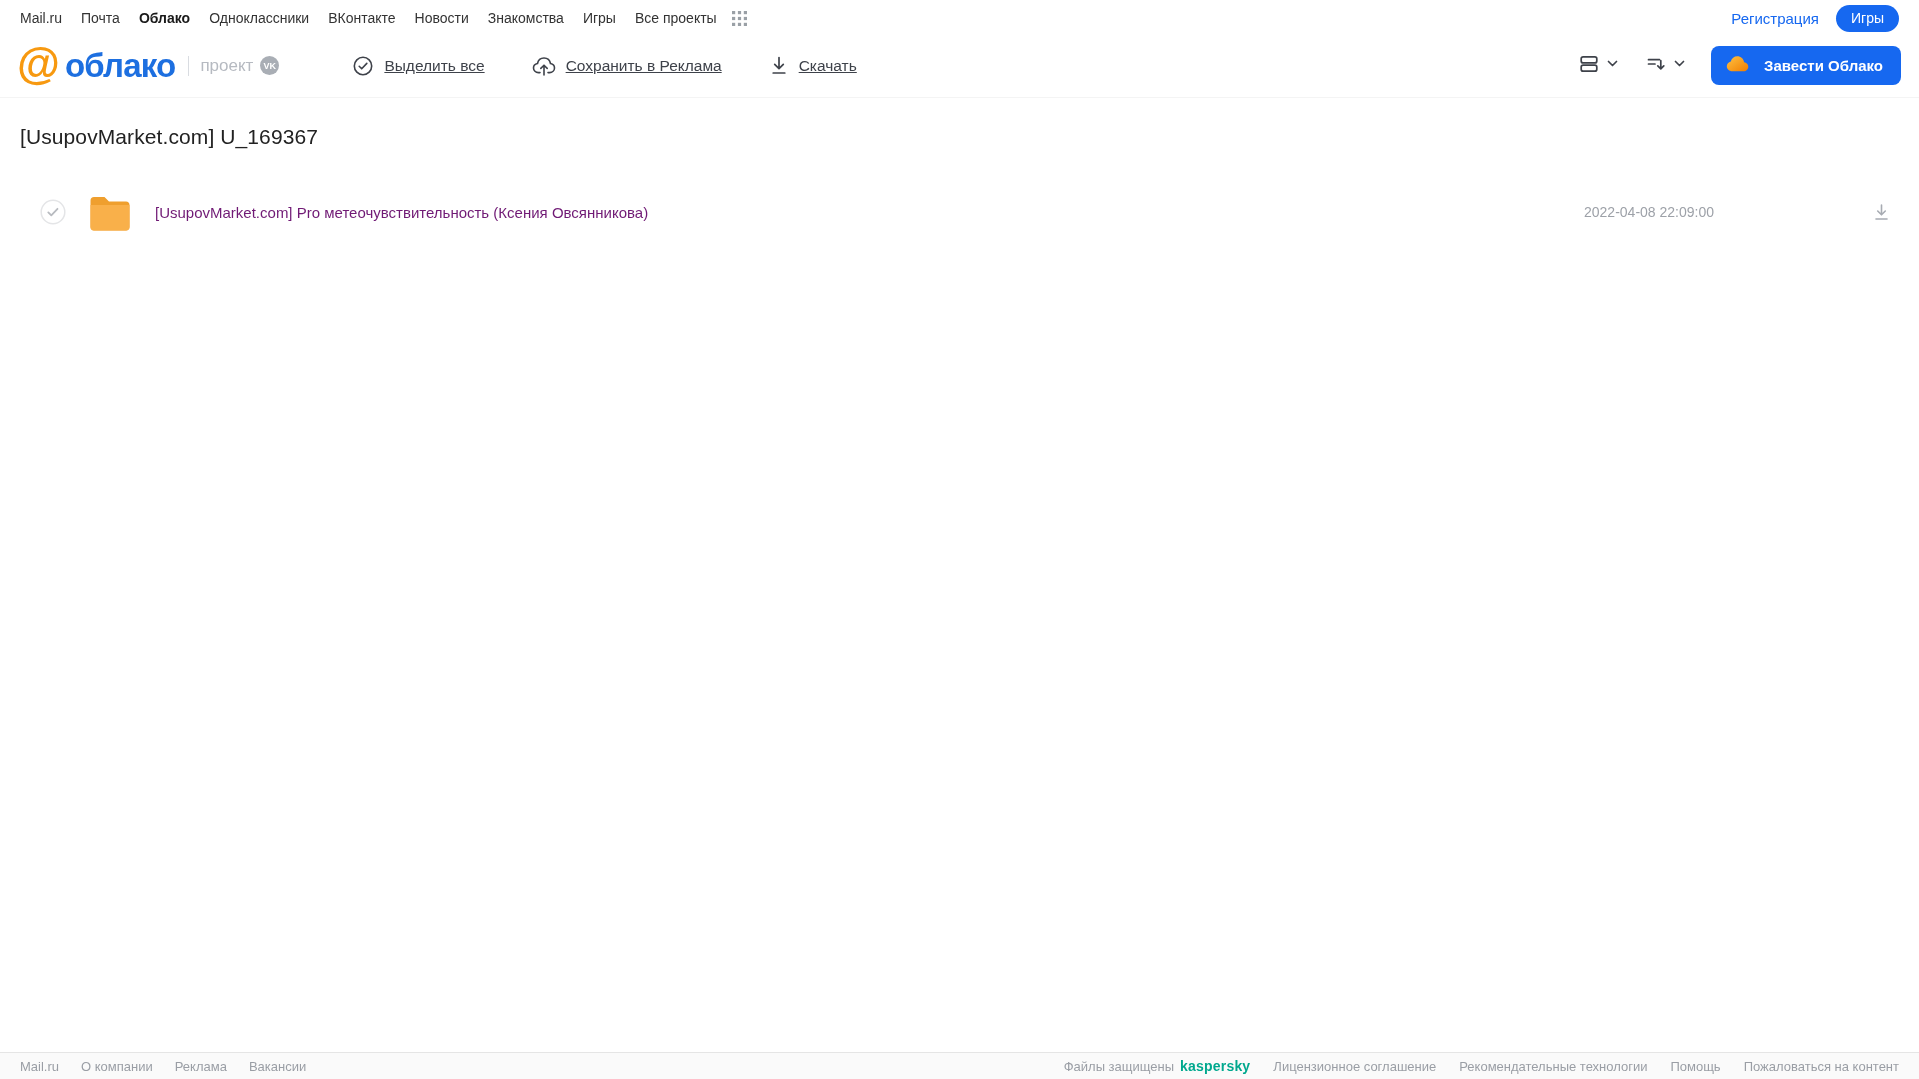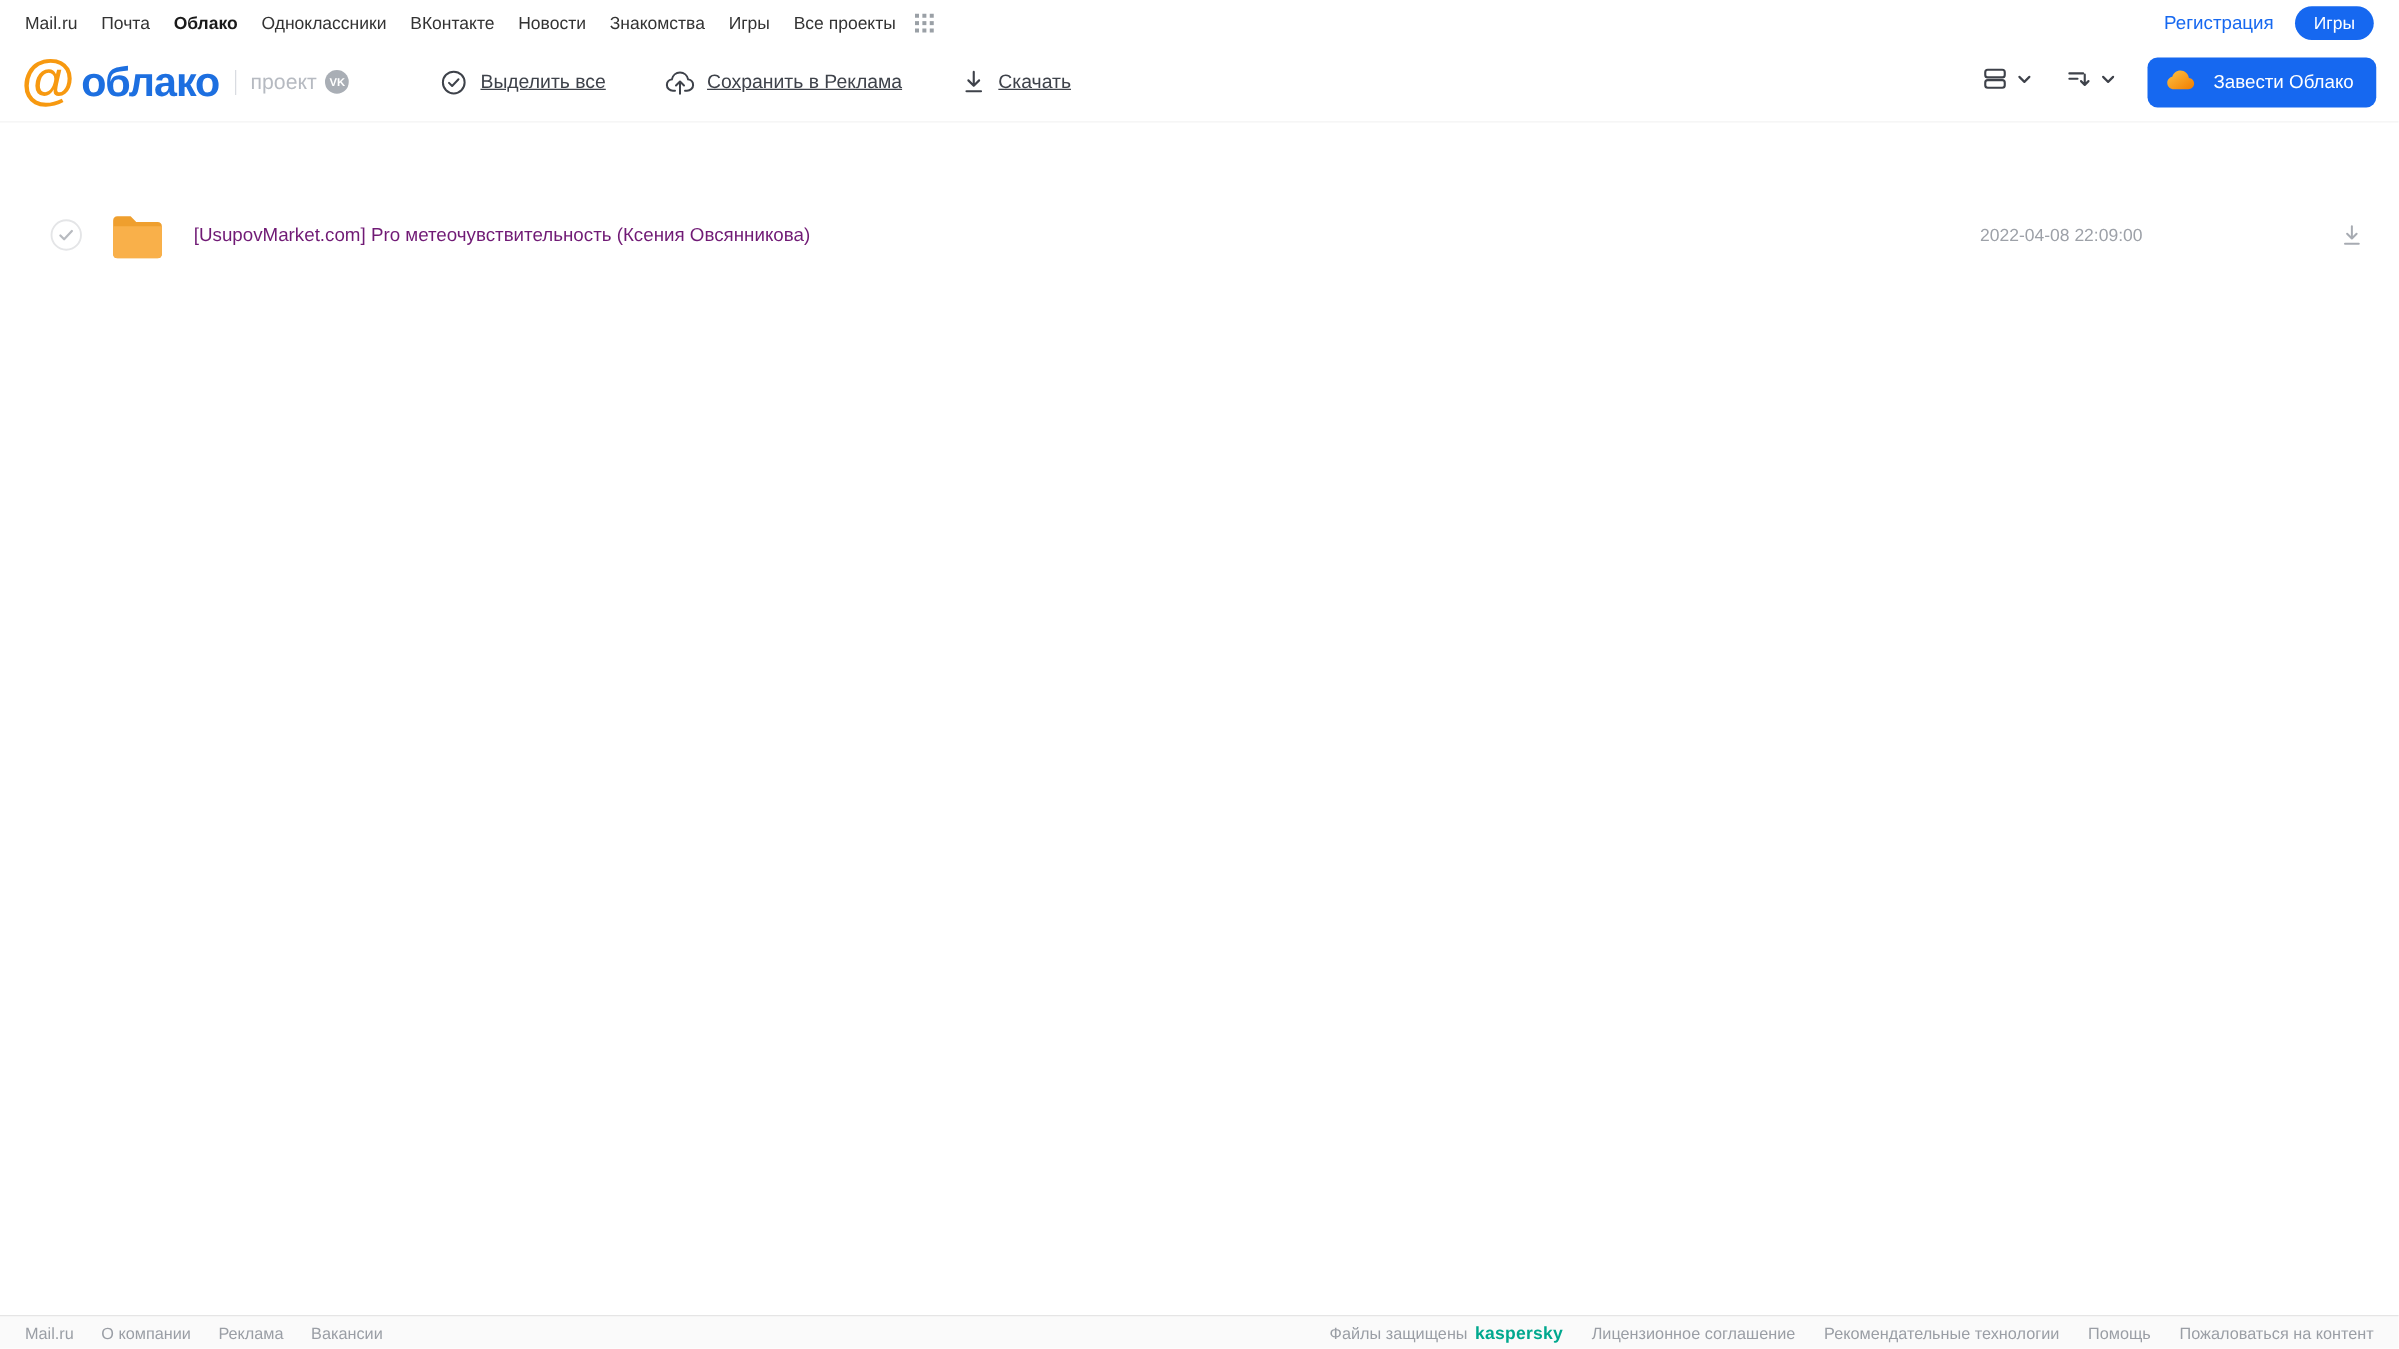--- a/index.html
+++ b/index.html
@@ -26,21 +26,21 @@
   .logo-divider { width: 1px; height: 20px; background: #d9dce1; margin: 0 11px 0 13px; }
   .logo-project { font-size: 17px; color: #b6bac1; }
   .vk-badge { width: 19px; height: 19px; border-radius: 50%; background: #a9aeb5; color: #fff; font-size: 9px; font-weight: 700; display: inline-flex; align-items: center; justify-content: center; margin-left: 7px; }
 
   .toolbar { display: flex; align-items: center; gap: 47px; margin-left: 73px; }
   .toolbar-btn { display: flex; align-items: center; gap: 10px; font-size: 15.5px; color: #3e424a; cursor: pointer; white-space: nowrap; text-decoration: underline; }
   .toolbar-btn svg { display: block; }
 
   .header-right { margin-left: auto; display: flex; align-items: center; }
   .icon-btn { display: flex; align-items: center; gap: 4px; cursor: pointer; margin-right: 24px; }
-  .get-cloud-btn { display: flex; align-items: center; gap: 15px; background: #1668f0; color: #fff; font-size: 15px; border: none; border-radius: 8px; padding: 10px 18px 10px 15px; cursor: pointer; font-family: inherit; }
+  .get-cloud-btn { display: flex; align-items: center; gap: 15px; background: #1668f0; color: #fff; font-size: 15px; border: none; border-radius: 8px; padding: 10px 18px 10px 15px; cursor: pointer; font-family: inherit; font-weight: bold; }
 
   
   .main { padding: 27px 0 0 20px; }
   .page-title { font-size: 21px; color: #222; font-weight: 400; margin: 0; letter-spacing: 0.1px; }
 
   .file-row { display: flex; align-items: center; margin-top: 35px; padding-left: 20px; padding-right: 28px; height: 56px; }
   .row-check { margin-left: 0; display: flex; cursor: pointer; }
   .row-folder { margin-left: 22px; display: flex; }
   .row-name { margin-left: 23px; font-size: 15px; color: #701a75; cursor: pointer; text-decoration: none; }
   .row-date { margin-left: auto; color: #9da1a8; font-size: 14px; }
@@ -165,20 +165,21 @@
           </defs>
           <path d="M6.2 15.3c-3 0-5.4-2.2-5.4-5 0-2.4 1.7-4.4 4-4.9C5.6 2.3 8.2.3 11.3.3c3.5 0 6.4 2.6 6.8 6 2.4.2 4.2 2.1 4.2 4.5 0 2.5-2.1 4.5-4.7 4.5z" fill="url(#cg)"></path>
         </svg>
       </span>
       <span>Завести Облако</span>
     </button>
   </div>
 </div>
 
 <div class="main">
+  <h1 class="page-title">[UsupovMarket.com] U_169367</h1>
 
   <div class="file-row">
     <span class="row-check">
       <svg width="26" height="26" viewBox="0 0 26 26">
         <circle cx="13" cy="13" r="11.8" fill="#ffffff" stroke="#e4e5e7" stroke-width="1.5"></circle>
         <path d="M8.3 13.4l3 3 6.2-6.6" fill="none" stroke="#b8bbc0" stroke-width="1.8" stroke-linecap="round" stroke-linejoin="round"></path>
       </svg>
     </span>
     <span class="row-folder">
       <svg width="44" height="37" viewBox="0 0 44 37">

